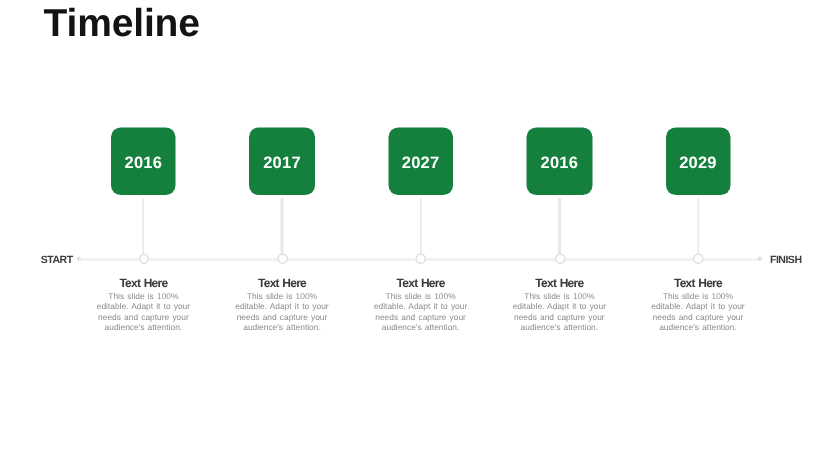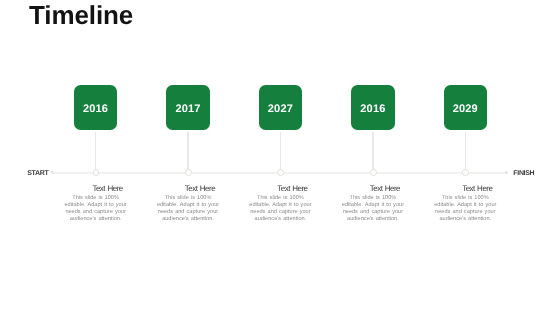--- a/index.html
+++ b/index.html
@@ -19,21 +19,21 @@
   #dot-right{left:504.6px;}
   .node{position:absolute;top:0;width:0;height:0;}
   .box{position:absolute;left:-21.8px;top:85px;width:43.6px;height:45px;border-radius:6.5px;
        background:#15803d;}
   .year{position:absolute;left:0;right:0;top:2.0px;bottom:0;display:flex;align-items:center;
         justify-content:center;font-size:11px;font-weight:bold;color:#ffffff;letter-spacing:0.15px;}
   .vline{position:absolute;left:-0.7px;top:131.5px;width:1.4px;height:41px;background:#e8e8e8;}
   .ring{position:absolute;left:-3px;top:169.3px;width:4.8px;height:4.8px;border-radius:50%;
         border:0.9px solid #e0e0dc;background:#fff;}
   .txt{position:absolute;left:-32px;top:0;width:64px;text-align:center;}
-  .txt h3{position:absolute;left:12px;top:185.1px;width:64px;margin:0;font-size:8px;font-weight:normal;
+  .txt h3{position:absolute;left:0;top:185.1px;width:64px;margin:0;font-size:8px;font-weight:bold;
           color:#3a3a3a;line-height:8px;letter-spacing:-0.5px;word-spacing:0.6px;}
   .txt p{position:absolute;left:0;top:194.5px;width:64px;margin:0;font-size:5.6px;color:#8c8c8c;
          line-height:7px;word-spacing:0.55px;}
 </style>
 </head>
 <body>
 
 <div id="slide">
   <div id="title">Timeline</div>
   <div class="axis"></div>

